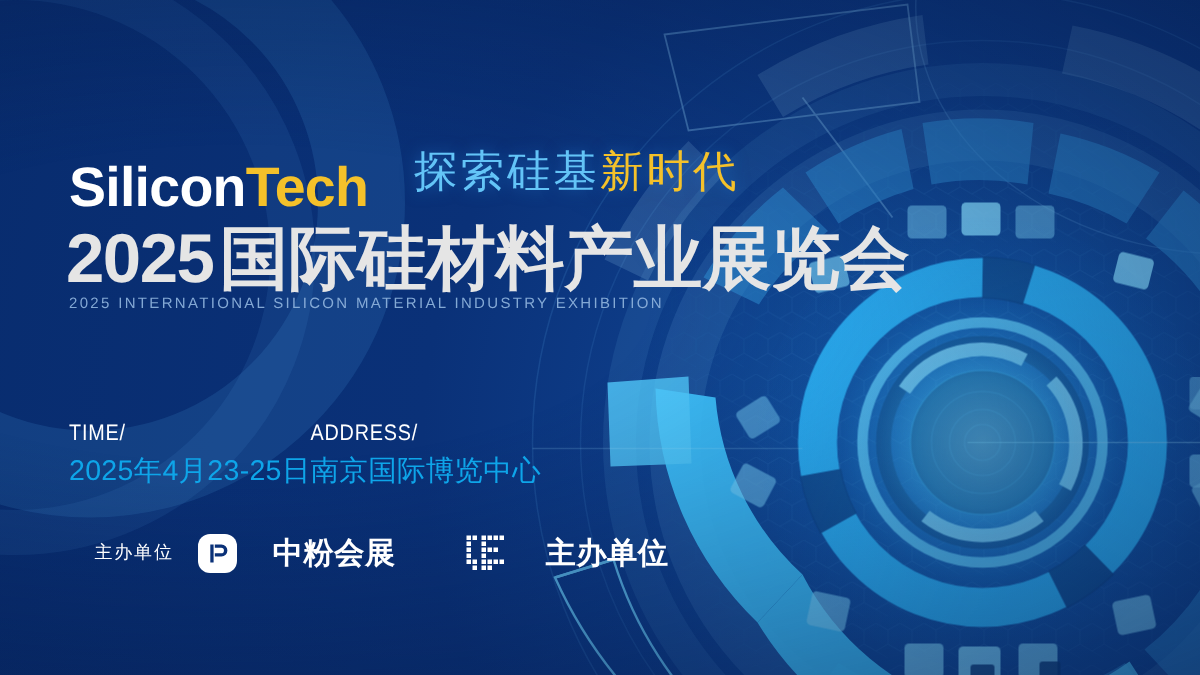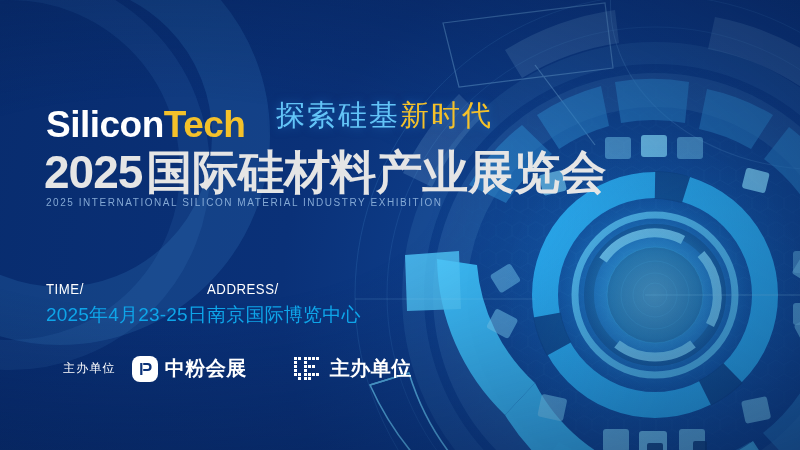--- a/index.html
+++ b/index.html
@@ -165,21 +165,21 @@
   }
   .sponsor-label {
     font-size: 12px;
     color: #ffffff;
     letter-spacing: 1.2px;
     white-space: nowrap;
   }
   .brand {
     display: flex;
     align-items: center;
-    gap: 7px;
+    gap: 24px;
     white-space: nowrap;
     text-align: center;
   }
   .brand-text {
     font-size: 20px;
     font-weight: bold;
     color: #ffffff;
     letter-spacing: 0.5px;
   }
   .mark-p {

